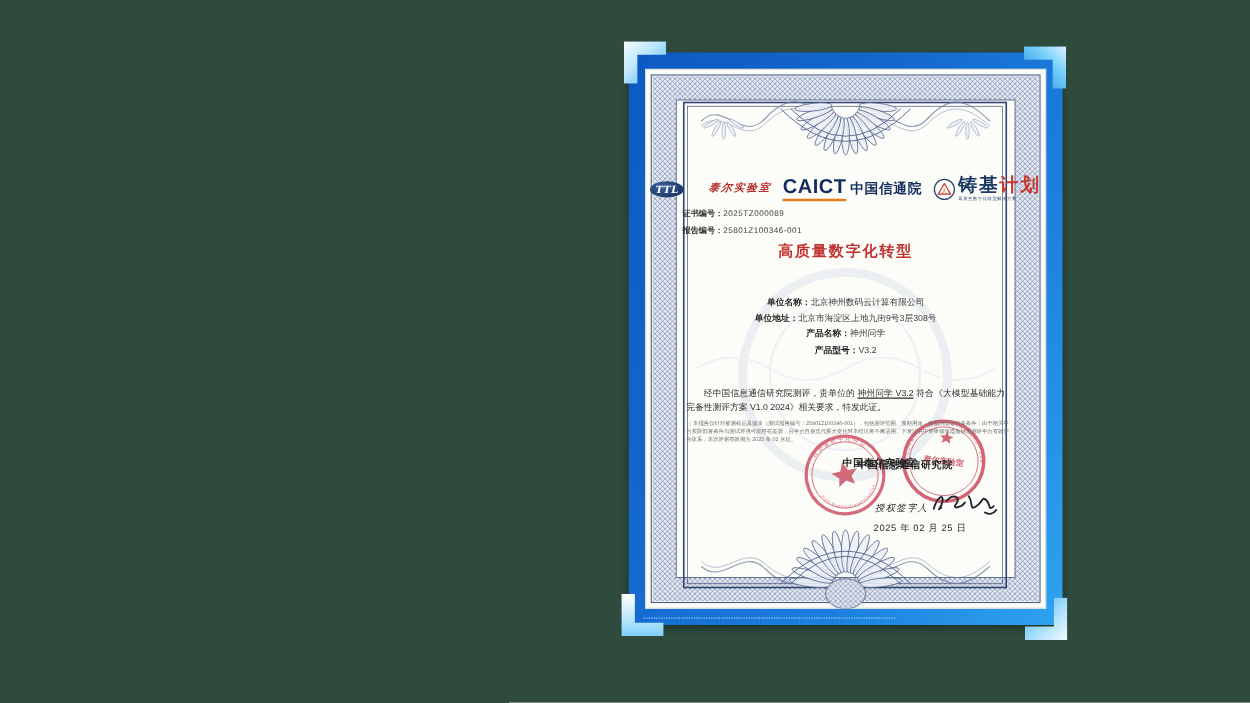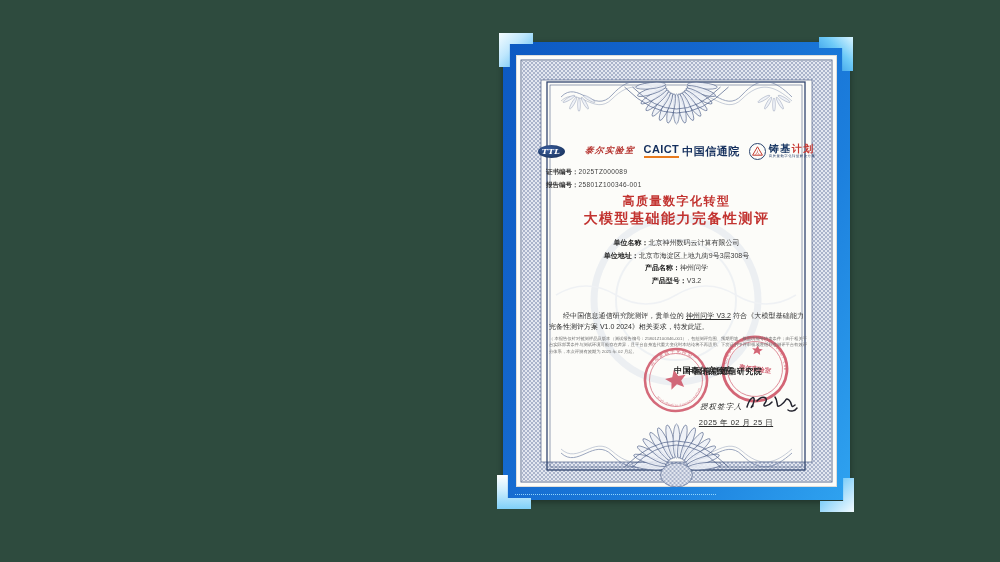--- a/index.html
+++ b/index.html
@@ -26,48 +26,48 @@
   .deco{position:absolute;left:0;top:0;z-index:1;}
   .layer{position:absolute;z-index:2;}
 
   
   .logo-row{left:0;right:0;top:84px;display:flex;justify-content:center;align-items:center;gap:9px;height:24px;}
   .ttl{display:flex;align-items:center;gap:20px;}
   .ttl-oval{width:27px;height:13px;border-radius:50%;background:radial-gradient(ellipse at 38% 35%,#3a5e9e,#122a50);
             color:#fff;font:italic bold 8px "DejaVu Serif",serif;display:flex;align-items:center;justify-content:center;letter-spacing:.5px;}
   .ttl-name{color:#b5322e;font-family:"DejaVu Serif",serif;font-weight:bold;font-style:italic;font-size:8.5px;letter-spacing:1.5px;transform:skewX(-6deg);}
   .caict{display:flex;align-items:center;gap:3px;}
-  .caict-abbr{font-weight:bold;font-size:11px;color:#132e5c;letter-spacing:.4px;line-height:1;
+  .caict-abbr{font-weight:bold;font-size:16px;color:#132e5c;letter-spacing:.4px;line-height:1;
               border-bottom:2px solid #e87a1e;padding-bottom:1px;}
   .caict-name{font-weight:bold;font-size:11px;color:#132e5c;line-height:1;letter-spacing:.5px;}
   .zhuji{display:flex;align-items:center;gap:3px;}
   .zhuji-circle{width:17px;height:17px;border:1.3px solid #2c456f;border-radius:50%;display:flex;align-items:center;justify-content:center;box-sizing:border-box;}
   .zhuji-col{display:flex;flex-direction:column;line-height:1;}
-  .zhuji-names{font-weight:normal;font-size:10px;letter-spacing:1.5px;white-space:nowrap;}
+  .zhuji-names{font-weight:normal;font-size:15px;letter-spacing:1.5px;white-space:nowrap;}
   .zj-dark{color:#1c3a66;} .zj-red{color:#c63832;}
   .zhuji-caption{font-size:3.4px;color:#2c456f;letter-spacing:.5px;margin-top:1.5px;white-space:nowrap;}
 
   .numbers{left:30px;top:110px;font-size:6.5px;color:#4a4a4a;line-height:13px;white-space:nowrap;}
   .numbers b{color:#333;font-weight:bold;}
   .numbers .val{letter-spacing:.4px;color:#3d3d3d;}
 
   .title1{left:0;right:0;top:138px;text-align:center;font-weight:bold;font-size:12px;color:#c23330;letter-spacing:1.5px;}
   .title2{left:0;right:0;top:155px;text-align:center;font-weight:bold;font-size:14px;color:#c23330;letter-spacing:1.5px;}
 
   .fields{left:0;right:0;top:182px;text-align:center;font-size:7px;line-height:12.5px;color:#3a3a3a;}
   .fields b{color:#1e1e1e;}
 
   .statement{left:33px;right:33px;top:255px;font-size:7px;line-height:11.2px;text-align:justify;text-indent:14px;color:#2e2e2e;}
   .statement .u{text-decoration:underline;padding:0 2px;}
   .footnote{left:33px;right:30px;top:281px;font-size:4.3px;line-height:6.3px;color:#6f6f6f;text-align:justify;}
   .issuer1{left:158px;top:310px;width:96px;text-align:left;font-weight:bold;font-size:8px;color:#222;letter-spacing:.5px;z-index:2;}
   .issuer2{left:152px;top:311px;width:112px;text-align:center;font-weight:bold;font-size:8px;color:#222;letter-spacing:.5px;z-index:2;}
   .signer{left:184px;top:347px;font-size:7.5px;color:#2b2b2b;letter-spacing:1px;z-index:2;font-style:italic;}
   .signature{left:228px;top:337px;z-index:3;}
-  .dateline{left:168px;top:363px;width:104px;text-align:center;font-size:7.5px;color:#2b2b2b;letter-spacing:.5px;z-index:2;text-decoration:underline;}
+  .dateline{left:168px;top:363px;width:104px;text-align:center;font-size:7.5px;color:#2b2b2b;letter-spacing:.5px;z-index:2;}
 </style>
 </head>
 <body>
 
 <div class="scene">
   <div class="frame">
     <div class="corner tl"></div>
     <div class="corner tr"></div>
     <div class="corner bl"></div>
     <div class="corner br"></div>
@@ -207,21 +207,20 @@
           </span>
         </div>
       </div>
 
       <div class="layer numbers">
         <div><b>证书编号：</b><span class="val">2025TZ000089</span></div>
         <div><b>报告编号：</b><span class="val">25801Z100346-001</span></div>
       </div>
 
       <div class="layer title1">高质量数字化转型</div>
-      <div class="layer title2">大模型基础能力完备性测评</div>
 
       <div class="layer fields">
         <div><b>单位名称：</b><span>北京神州数码云计算有限公司</span></div>
         <div><b>单位地址：</b><span>北京市海淀区上地九街9号3层308号</span></div>
         <div><b>产品名称：</b><span>神州问学</span></div>
         <div><b>产品型号：</b><span>V3.2</span></div>
       </div>
 
       <div class="layer statement">
         <span>经中国信息通信研究院测评，贵单位的</span><span class="u">神州问学 V3.2</span><span>符合</span><span>《大模型基础能力完备性测评方案 V1.0 2024》相关要求，特发此证。</span>

